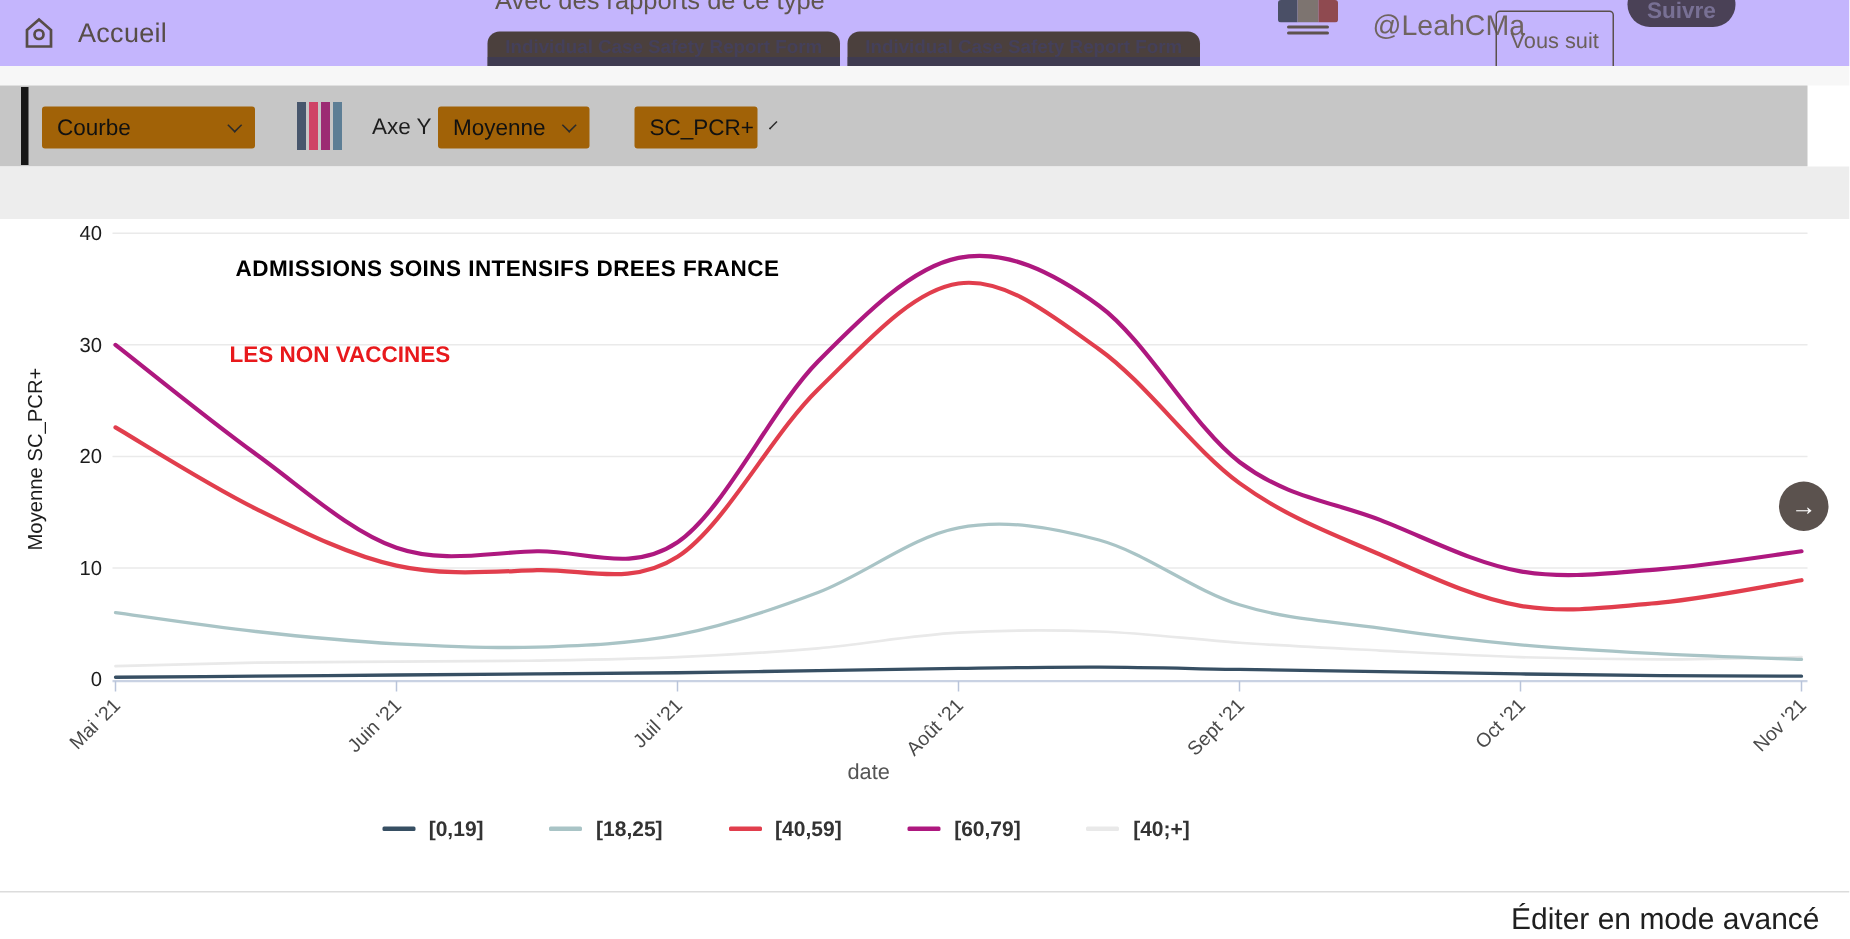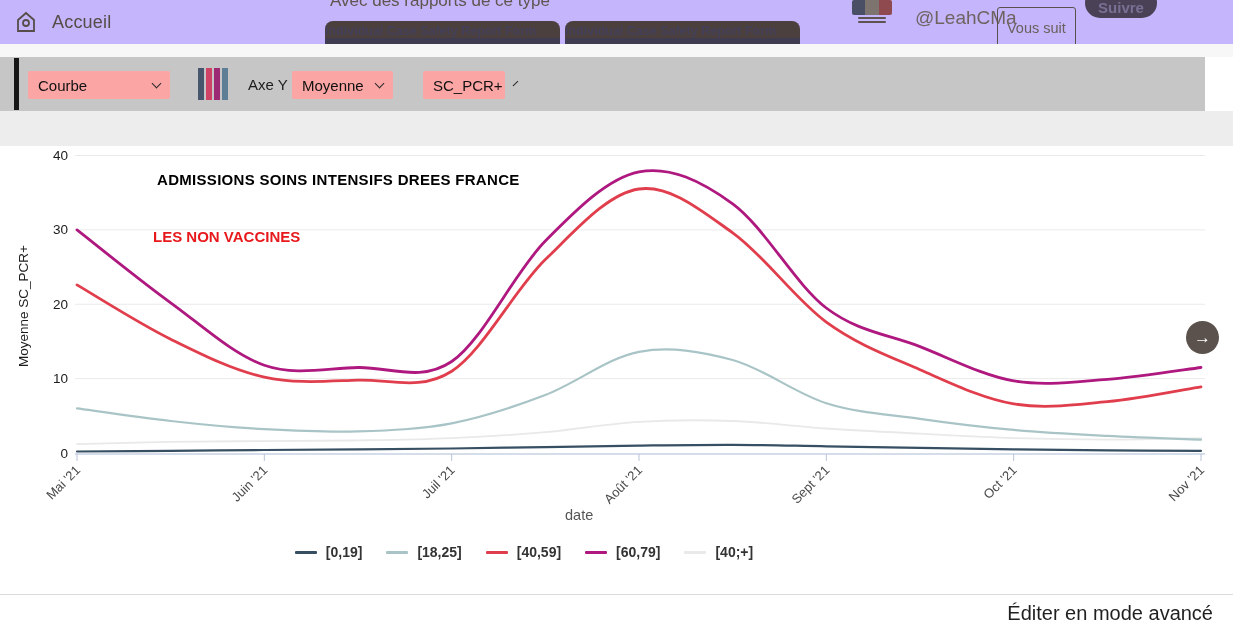--- a/index.html
+++ b/index.html
@@ -7,53 +7,53 @@
   body { font-family:"Liberation Sans", sans-serif; background:#ffffff; position:relative; }
   .screen { position:absolute; inset:0; width:1233px; height:626px; background:#fff; }
 
   
   .top-overlay { position:absolute; left:0; top:0; width:1233px; height:44px; background:#c4b5fd; overflow:hidden; z-index:5; }
   .home-wrap { position:absolute; left:16px; top:11px; display:flex; align-items:center; gap:16px; }
   .home-icon svg { display:block; }
   .accueil { font-size:18px; color:#574d48; letter-spacing:.2px; }
   .hint-reports { position:absolute; left:330px; top:-9px; font-size:17px; color:#60564f; }
   .hint-card { position:absolute; top:21px; width:235px; height:23px; background:#4b403d; border-radius:8px 8px 0 0; overflow:hidden; }
-  .hint-card .hc-title { font-size:12.5px; font-weight:bold; color:#44405a; text-align:left; margin-top:3px; white-space:nowrap; }
+  .hint-card .hc-title { font-size:12.5px; font-weight:bold; color:#44405a; text-align:center; margin-top:3px; white-space:nowrap; }
   .hint-card .hc-strip { position:absolute; bottom:0; left:0; right:0; height:6px; background:#3f3b50; }
   .avatar { position:absolute; left:852px; top:0; width:40px; height:26px; }
   .avatar .flag { display:flex; height:15px; border-radius:2px; overflow:hidden; }
   .avatar .flag i { flex:1; }
   .avatar .mini-line { height:2px; margin:2px 6px 0 6px; background:#5e534e; border-radius:1px; }
   .username { position:absolute; left:915px; top:7px; font-size:19px; color:#6f6460; }
   .follow-badge { position:absolute; left:997px; top:7px; font-size:14.5px; color:#6b605b; border:1px solid #5a504c; border-radius:3px; padding:12px 9px; }
   .follow-btn { position:absolute; left:1085px; top:-12px; width:72px; height:30px; border-radius:16px; background:#4a4156; color:#787094; font-size:15px; font-weight:bold; text-align:center; line-height:40px; }
 
   
   .gap-strip { position:absolute; left:0; top:44px; width:1233px; height:13px; background:#f7f7f7; }
   .toolbar { position:absolute; left:0; top:57px; width:1205px; height:54px; background:#c6c6c6; }
   .accent-bar { position:absolute; left:14px; top:1px; width:5px; height:52px; background:#161616; }
-  .sel { position:absolute; top:14px; height:28px; background:#fca5a5; border-radius:2px; display:flex; align-items:center; justify-content:space-between; padding:0 10px; font-size:15px; color:#111; cursor:pointer; }
+  .sel { position:absolute; top:14px; height:28px; background:#a16207; border-radius:2px; display:flex; align-items:center; justify-content:space-between; padding:0 10px; font-size:15px; color:#111; cursor:pointer; }
   .sel .chev { width:7px; height:7px; border-right:1.8px solid #2b2b2b; border-bottom:1.8px solid #2b2b2b; transform:rotate(45deg); margin-left:12px; margin-top:-3px; }
   .sel-courbe { left:28px; width:142px; }
   .sel-moyenne { left:292px; width:101px; }
   .sel-col { left:423px; width:82px; }
   .palette-icon { position:absolute; left:198px; top:11px; width:30px; height:32px; display:flex; gap:2px; cursor:pointer; }
   .palette-icon i { flex:1; }
   .axey-label { position:absolute; left:248px; top:19px; font-size:15px; color:#1d1d1d; }
 
   .light-band { position:absolute; left:0; top:111px; width:1233px; height:35px; background:#ededed; }
 
   
   .chart-panel { position:absolute; left:0; top:146px; width:1233px; height:448px; background:#fff; }
   .chart-title { position:absolute; left:157px; top:25px; font-size:15px; font-weight:bold; color:#000; letter-spacing:.3px; }
   .chart-subtitle { position:absolute; left:153px; top:82px; font-size:15px; font-weight:bold; }
   .plot-svg { position:absolute; left:0; top:0; }
   .y-axis-title { position:absolute; left:16px; top:40px; height:240px; writing-mode:vertical-rl; transform:rotate(180deg); text-align:center; font-size:13.5px; color:#1b1b1b; }
   .x-axis-title { position:absolute; left:565px; top:361px; width:150px; text-align:left; font-size:14.5px; color:#555; }
-  .legend { position:absolute; left:0; top:398px; width:1048px; display:flex; justify-content:center; align-items:center; gap:24px; }
+  .legend { position:absolute; left:0; top:398px; width:1048px; display:flex; justify-content:center; align-items:center; gap:44px; }
   .legend-item { display:flex; align-items:center; gap:9px; cursor:pointer; }
   .legend-swatch { width:22px; height:3px; border-radius:1px; }
   .legend-label { font-size:14px; font-weight:bold; color:#333; }
 
   .divider { position:absolute; left:0; top:594px; width:1233px; height:1px; background:#dcdcdc; }
   .edit-link { position:absolute; right:20px; top:602px; font-size:20px; color:#1f1f1f; cursor:pointer; }
 
   .next-btn { position:absolute; left:1186px; top:321px; width:33px; height:33px; border-radius:50%; background:#5b524e; color:#fff; border:none; font-size:17px; line-height:33px; text-align:center; cursor:pointer; z-index:6; }
 </style>
 </head>

